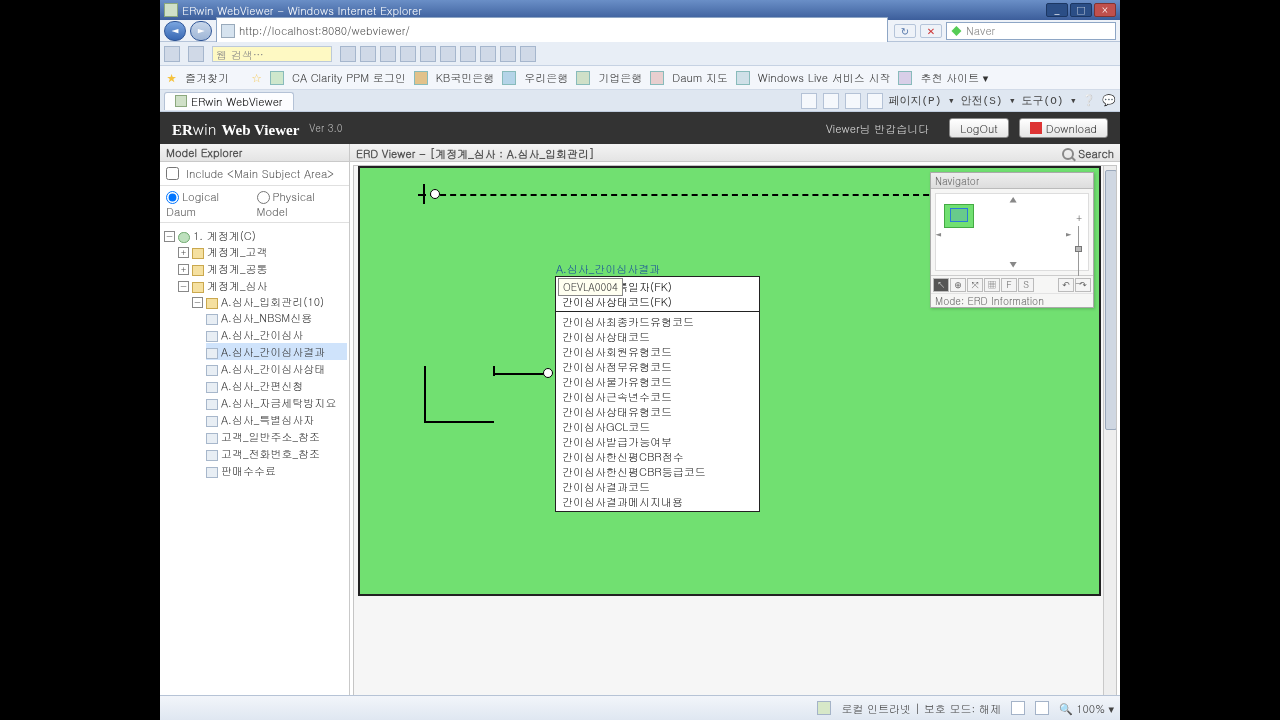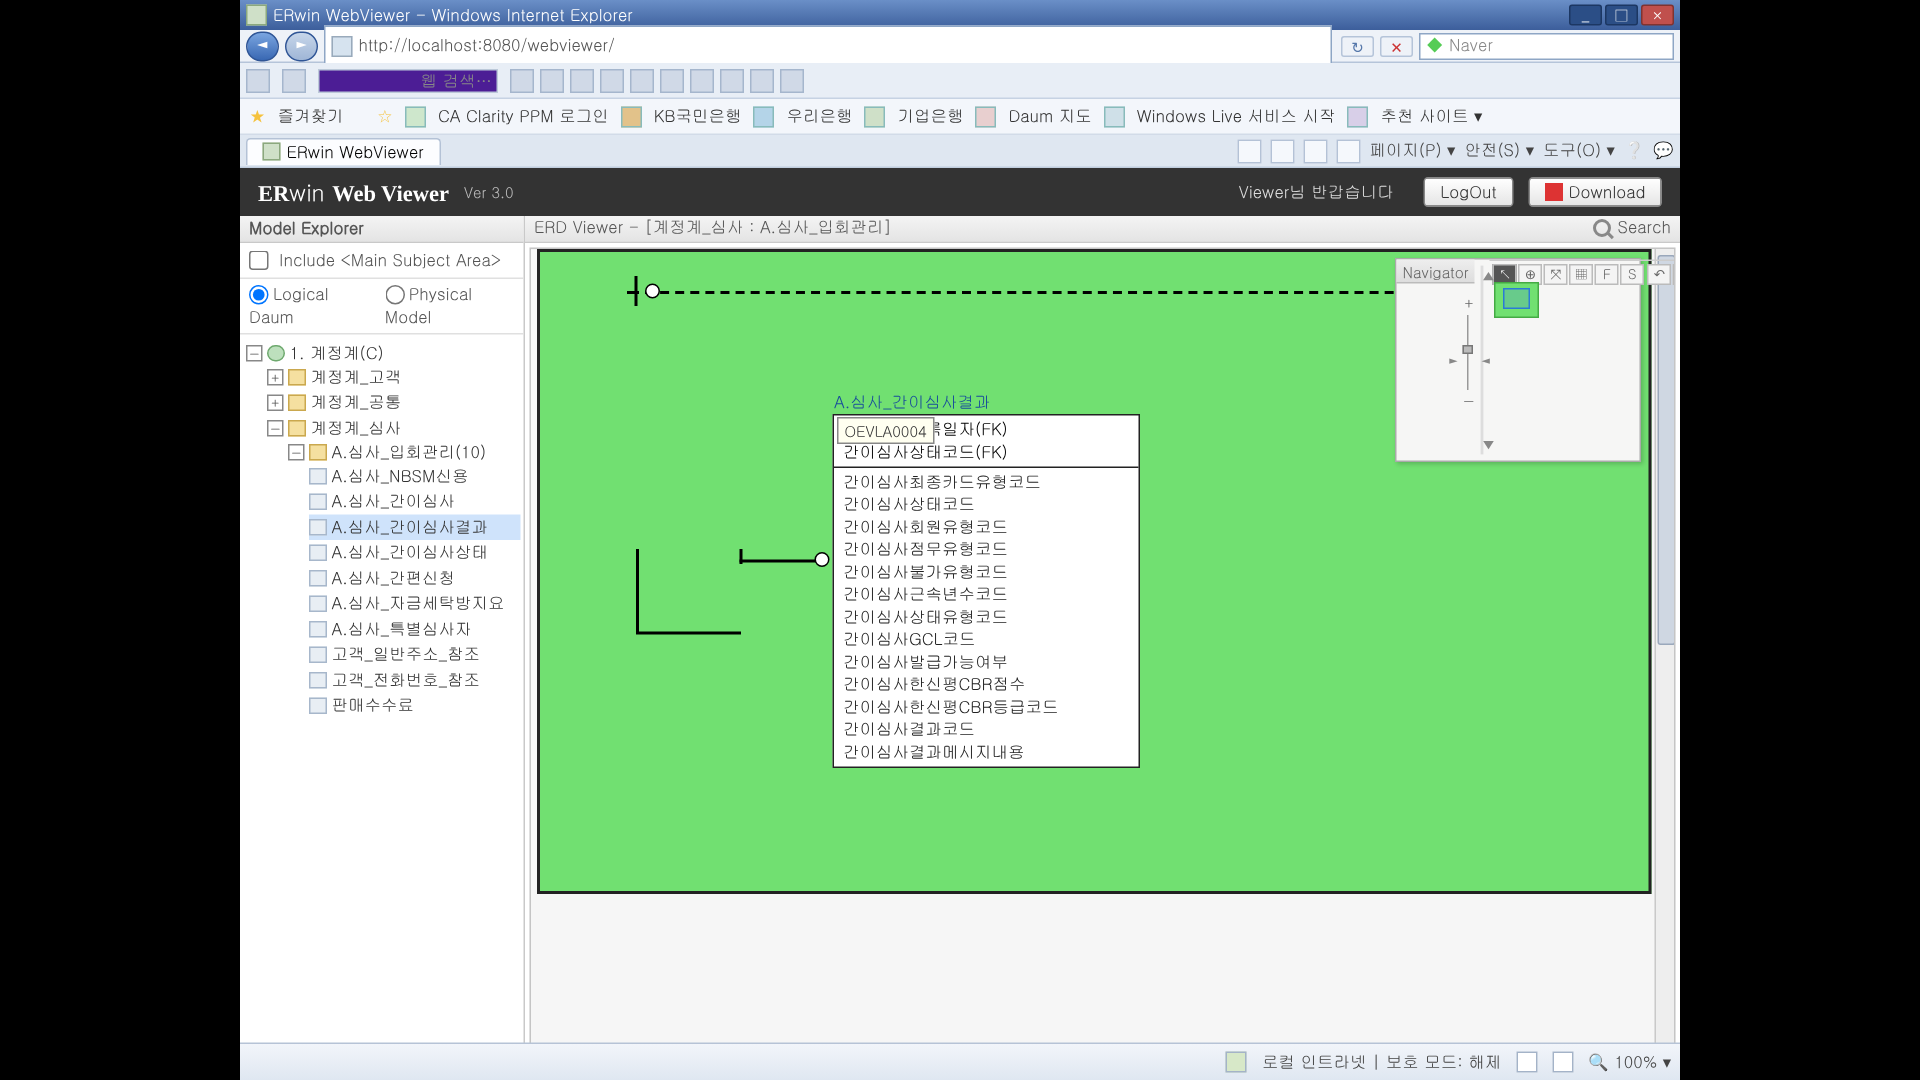--- a/index.html
+++ b/index.html
@@ -9,28 +9,28 @@
   .titlebar { height: 20px; background: linear-gradient(#6a8fc7,#3c5e9b); color: #fff; display:flex; align-items:center; padding:0 4px; font-size:11px;}
   .titlebar .spacer{flex:1;}
   .winbtn { width:22px; height:14px; background:#2b4e86; border:1px solid #1c3763; margin-left:2px; text-align:center; line-height:12px; color:#fff; font-size:10px; border-radius:2px;}
   .addrrow { height:22px; background:#eef2f8; border-bottom:1px solid #b5c4d9; display:flex; align-items:center; padding:0 4px; gap:4px;}
   .navbtn { width:22px; height:20px; border-radius:11px; background:linear-gradient(#7aa5e0,#3968b3); border:1px solid #2f5596; text-align:center; line-height:18px; color:#fff;}
   .addrbar { flex:1; height:28px; border:1px solid #8ea6c5; background:#fff; display:flex; align-items:center; padding:0 4px; color:#555;}
   .addrbar .pageico{width:14px;height:14px;background:#d6e3ef;border:1px solid #9ab;margin-right:4px;}
   .searchbox { width:170px; height:18px; border:1px solid #8ea6c5; background:#fff; display:flex; align-items:center; padding:0 4px; color:#888;}
   .toolrow { height:24px; background:#e8eef6; border-bottom:1px solid #c6d2e3; display:flex; align-items:center; padding:0 4px; gap:8px; color:#333;}
   .toolrow .ico{width:16px;height:16px;background:#d0d9e7;border:1px solid #a5b6cd;}
-  .toolrow .search-input{width:120px;height:16px;border:1px solid #bcc9d9;background:#4c1d95;padding:0 3px;color:#888;text-align:right;}
+  .toolrow .search-input{width:120px;height:16px;border:1px solid #bcc9d9;background:#fef9c3;padding:0 3px;color:#888;}
   .bookrow{height:24px;background:#f3f6fb;border-bottom:1px solid #d2dbe8;display:flex;align-items:center;gap:8px;padding:0 6px;color:#333;}
   .bookrow .star{color:#f5c23e;}
   .bookrow .bkico{width:14px;height:14px;border:1px solid #8bb;}
   .tabrow{height:22px;background:#dfe7f1;border-bottom:1px solid #c0cdde;display:flex;align-items:center;padding:0 4px;justify-content:space-between;}
   .tab{height:18px;border:1px solid #b4c2d6;border-bottom:none;background:#fcfdff;padding:0 10px;display:flex;align-items:center;gap:4px;border-radius:3px 3px 0 0;}
   .tab .tabico{width:12px;height:12px;background:#cfe0c8;border:1px solid #8ba87e;}
-  .tabtools{display:flex;gap:6px;color:#444;align-items:center;}
+  .tabtools{display:flex;gap:6px;color:#444;align-items:center;font-family:Liberation Mono, monospace;}
   .tabtools .tico{width:16px;height:16px;border:1px solid #b4c2d6;background:#f5f8fc;}
   .tabtools span{display:flex;align-items:center;gap:3px;}
   .content{flex:1;display:flex;flex-direction:column;background:#fff;}
   .apphdr{height:32px;background:#333;color:#fff;display:flex;align-items:center;padding:0 12px;gap:10px;}
   .apphdr .logo{font-size:15px;font-weight:bold;}
   .apphdr .logo b{color:#fff;font-family:Liberation Serif, serif;}
   .apphdr .logo .thin{font-weight:normal;}
   .apphdr .ver{font-size:10px;color:#bbb;}
   .apphdr .spacer{flex:1;}
   .apphdr .welcome{font-size:11px;color:#ddd;margin-right:10px;}
@@ -44,39 +44,39 @@
   .tree{flex:1;overflow:auto;padding:4px 2px;color:#333;}
   .tree ul{list-style:none;padding-left:14px;}
   .tree>ul{padding-left:2px;}
   .tree li{padding:1px 0;white-space:nowrap;}
   .tree .exp{display:inline-block;width:11px;height:11px;border:1px solid #888;text-align:center;line-height:9px;font-size:9px;margin-right:3px;background:#fff;color:#555;}
   .tree .fico{display:inline-block;width:12px;height:11px;background:#f5e0a0;border:1px solid #caa84e;margin-right:3px;vertical-align:middle;}
   .tree .dico{display:inline-block;width:12px;height:11px;background:#e8eef4;border:1px solid #a7b7cb;margin-right:3px;vertical-align:middle;}
   .tree .gico{display:inline-block;width:12px;height:11px;background:#bde0bd;border:1px solid #6ea96e;margin-right:3px;vertical-align:middle;border-radius:6px;}
   .tree li.sel{background:#cfe3fb;}
   .main{flex:1;display:flex;flex-direction:column;position:relative;}
-  .mainhdr{height:18px;background:linear-gradient(#f4f4f4,#e4e4e4);border-bottom:1px solid #c9c9c9;display:flex;align-items:flex-start;padding:0 6px;color:#555;justify-content:space-between;}
+  .mainhdr{height:18px;background:linear-gradient(#f4f4f4,#e4e4e4);border-bottom:1px solid #c9c9c9;display:flex;align-items:flex-end;padding:0 6px;color:#555;justify-content:space-between;font-weight:bold;}
   .mainhdr .searchbtn{display:flex;align-items:center;gap:4px;}
   .mainhdr .mag{width:12px;height:12px;border:2px solid #888;border-radius:50%;position:relative;}
   .mainhdr .mag::after{content:"";position:absolute;width:5px;height:2px;background:#888;bottom:-2px;right:-4px;transform:rotate(45deg);}
   .erd{flex:1;background:#f6f6f6;position:relative;overflow:hidden;border:1px solid #c5c5c5;margin:3px 3px 0 3px;}
   .erdcanvas{position:absolute;left:4px;top:0;right:15px;height:430px;background:#71e071;border:2px solid #222;}
   .entity{position:absolute;background:#fff;border:1.5px solid #222;}
   .entity .ename{position:absolute;top:-16px;left:0;color:#174a9c;font-size:11px;white-space:nowrap;}
   .entity .pk{border-bottom:1.5px solid #222;padding:2px 6px;}
   .entity .attrs{padding:2px 6px;line-height:15px;color:#222;}
   .entity .attrs div{white-space:nowrap;}
   .tooltip{position:absolute;background:#fffff0;border:1px solid #888;padding:1px 4px;font-size:10px;color:#333;z-index:20;}
   .rel-line{position:absolute;background:#000;}
   .rel-dash{position:absolute;border-top:2px dashed #000;}
   .rel-circle{position:absolute;width:10px;height:10px;border:1.5px solid #000;border-radius:50%;background:#fff;}
   .vscroll{position:absolute;right:-2px;top:0;width:15px;height:100%;background:#eee;border-left:1px solid #c9c9c9;}
   .vscroll .thumb{position:absolute;left:1px;width:12px;background:#cfd7e2;border:1px solid #9aa8bb;border-radius:2px;}
 
-  .navwin{position:absolute;right:22px;top:6px;width:164px;height:136px;background:#f6f6f5;border:1px solid #aaa;box-shadow:1px 1px 3px rgba(0,0,0,0.2);display:flex;z-index:30;}
+  .navwin{position:absolute;right:22px;top:6px;width:164px;height:136px;background:#f6f6f5;border:1px solid #aaa;box-shadow:1px 1px 3px rgba(0,0,0,0.2);display:flex;flex-direction:column;z-index:30;}
   .navwin .nhdr{height:16px;background:linear-gradient(#eee,#ddd);border-bottom:1px solid #bbb;padding:0 4px;font-size:10px;color:#666;display:flex;align-items:center;}
   .navwin .nmap{flex:1;position:relative;background:#fff;margin:4px;border:1px solid #ddd;}
   .navwin .nmap .mini{position:absolute;left:8px;top:10px;width:30px;height:24px;background:#71e071;border:1px solid #4a4;}
   .navwin .nmap .minibox{position:absolute;left:14px;top:14px;width:18px;height:14px;border:1.5px solid #2a7bd6;background:rgba(80,140,220,.25);}
   .navwin .nmap .arrow{position:absolute;font-size:9px;color:#888;}
   .navwin .nslider{position:absolute;right:5px;top:22px;width:8px;height:70px;}
   .navwin .nslider .track{position:absolute;left:3px;top:10px;width:1px;height:50px;background:#999;}
   .navwin .nslider .knob{position:absolute;left:0;top:30px;width:7px;height:6px;background:#bbb;border:1px solid #777;}
   .navwin .nslider .plus,.navwin .nslider .minus{position:absolute;left:-1px;width:10px;height:9px;text-align:center;line-height:8px;font-size:10px;color:#666;}
   .navwin .nslider .plus{top:-2px;} .navwin .nslider .minus{bottom:-2px;}

